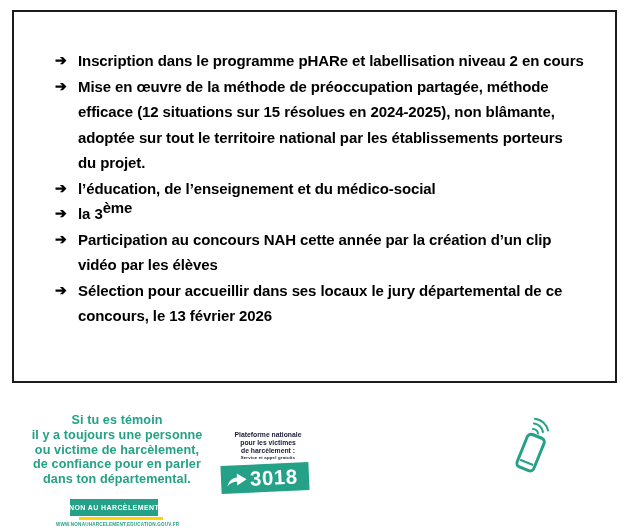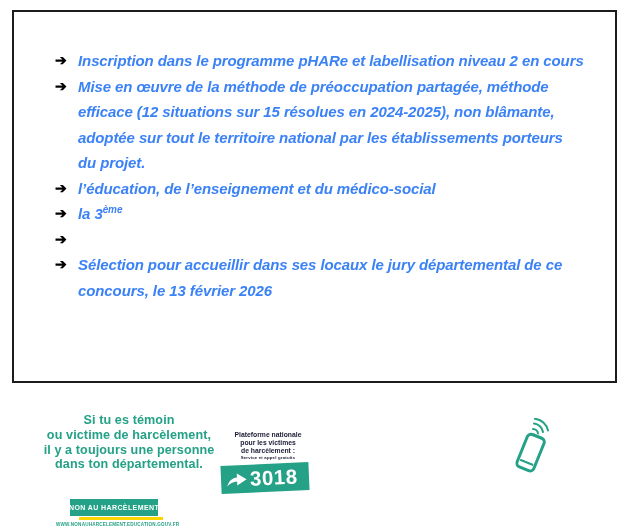--- a/index.html
+++ b/index.html
@@ -14,28 +14,28 @@
   }
   .bullet-list{
     position:absolute;left:41px;top:36px;right:8px;
   }
   .bullet-row{display:flex;align-items:flex-start;}
   .bullet-arrow{
     flex:0 0 23px;width:23px;font-size:14px;line-height:25.5px;
     font-weight:bold;color:#000;font-style:normal;
   }
   .bullet-text{
-    font-size:15px;line-height:25.5px;font-weight:bold;font-style:italic;
-    color:#3b82f6;letter-spacing:-0.1px;
+    font-size:15px;line-height:25.5px;font-weight:bold;
+    color:#000000;letter-spacing:-0.1px;
   }
   .bullet-line{white-space:nowrap;}
-  .bullet-line sup{font-size:10px;line-height:0;}
+  .bullet-line sup{font-size:15px;line-height:0;}
   
   .footer-message{
-    position:absolute;left:38px;top:413px;width:182px;text-align:center;
+    position:absolute;left:26px;top:413px;width:182px;text-align:center;
     font-weight:bold;font-size:12.6px;line-height:14.8px;letter-spacing:0.1px;
   }
   
   .nah-badge{
     position:absolute;left:70px;top:499px;width:88px;height:17px;
     display:flex;align-items:center;justify-content:center;
     color:#fff;font-size:7px;font-weight:bold;letter-spacing:0.4px;white-space:nowrap;
   }
   .nah-underline{position:absolute;left:79px;top:517px;width:84px;height:3px;}
   .nah-url{
@@ -91,35 +91,40 @@
         </div>
       </div>
       <div class="bullet-row">
         <span class="bullet-arrow">➔</span>
         <div class="bullet-text">
           <div class="bullet-line">la 3<sup>ème</sup></div>
         </div>
       </div>
       <div class="bullet-row">
         <span class="bullet-arrow">➔</span>
+        <div class="bullet-text">
+          <div class="bullet-line">Participation au concours NAH cette année par la création d’un clip</div>
+          <div class="bullet-line">vidéo par les élèves</div>
+        </div>
       </div>
       <div class="bullet-row">
         <span class="bullet-arrow">➔</span>
         <div class="bullet-text">
           <div class="bullet-line">Sélection pour accueillir dans ses locaux le jury départemental de ce</div>
           <div class="bullet-line">concours, le 13 février 2026</div>
         </div>
       </div>
     </div>
 </div>
 
 <div class="footer-message" style="color: rgb(36, 161, 134);">
     <div>Si tu es témoin</div>
+    <div>il y a toujours une personne</div>
     <div>ou victime de harcèlement,</div>
-    <div>il y a toujours une personne</div>
+    <div>de confiance pour en parler</div>
     <div>dans ton départemental.</div>
   </div>
 
 <div class="nah-badge" style="background: rgb(36, 161, 134);">
   <span>NON AU HARCÈLEMENT</span>
 </div>
 <div class="nah-underline" style="background: rgb(255, 213, 0);"></div>
 <div class="nah-url" style="color: rgb(36, 161, 134);">WWW.NONAUHARCELEMENT.EDUCATION.GOUV.FR</div>
 
 <div class="platform">

